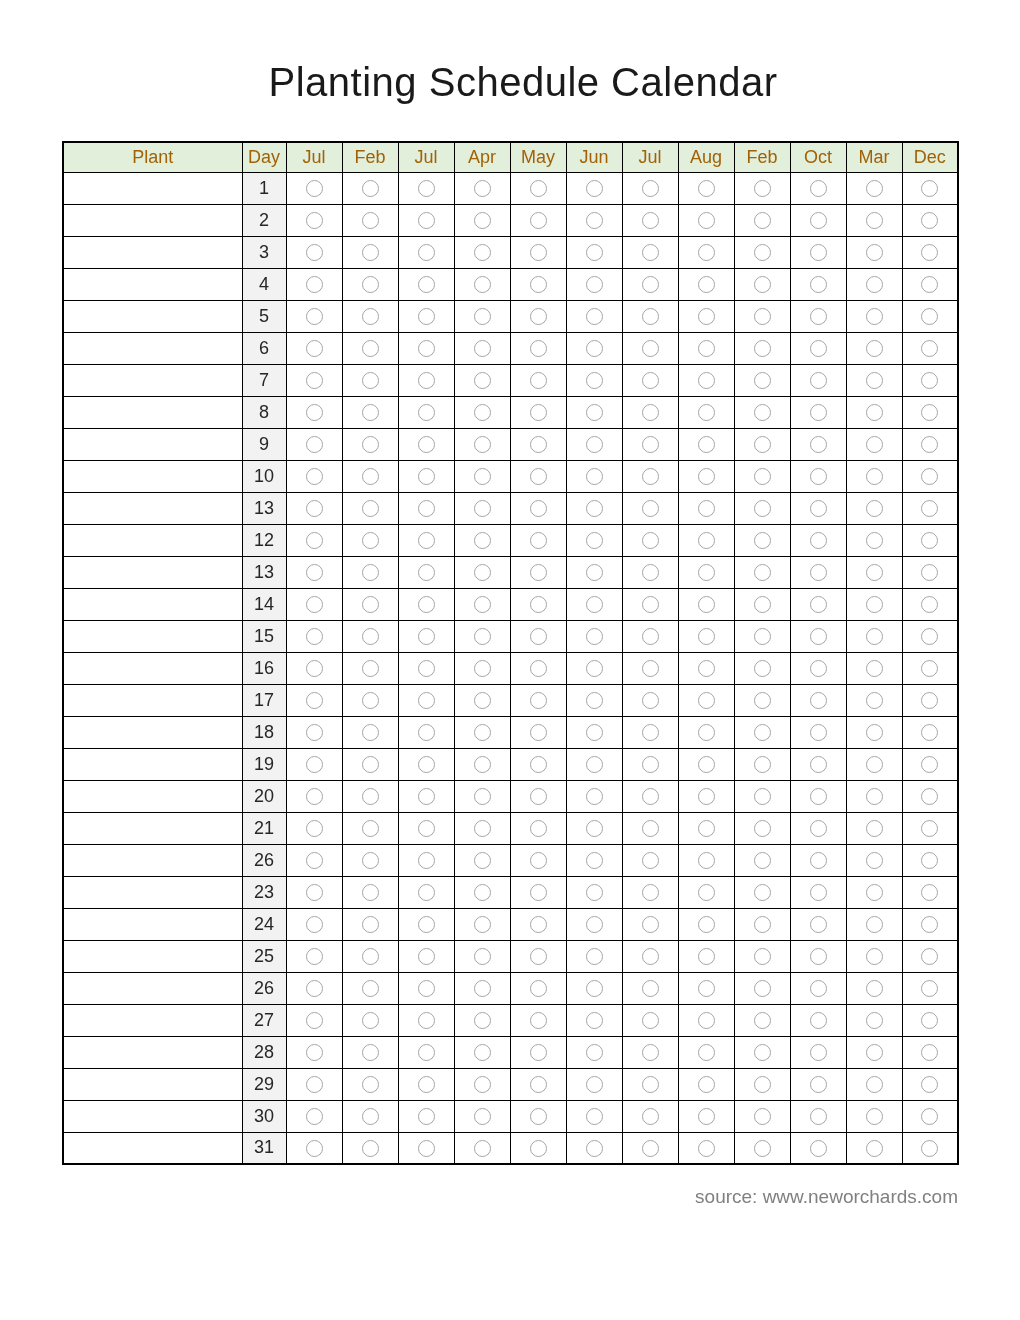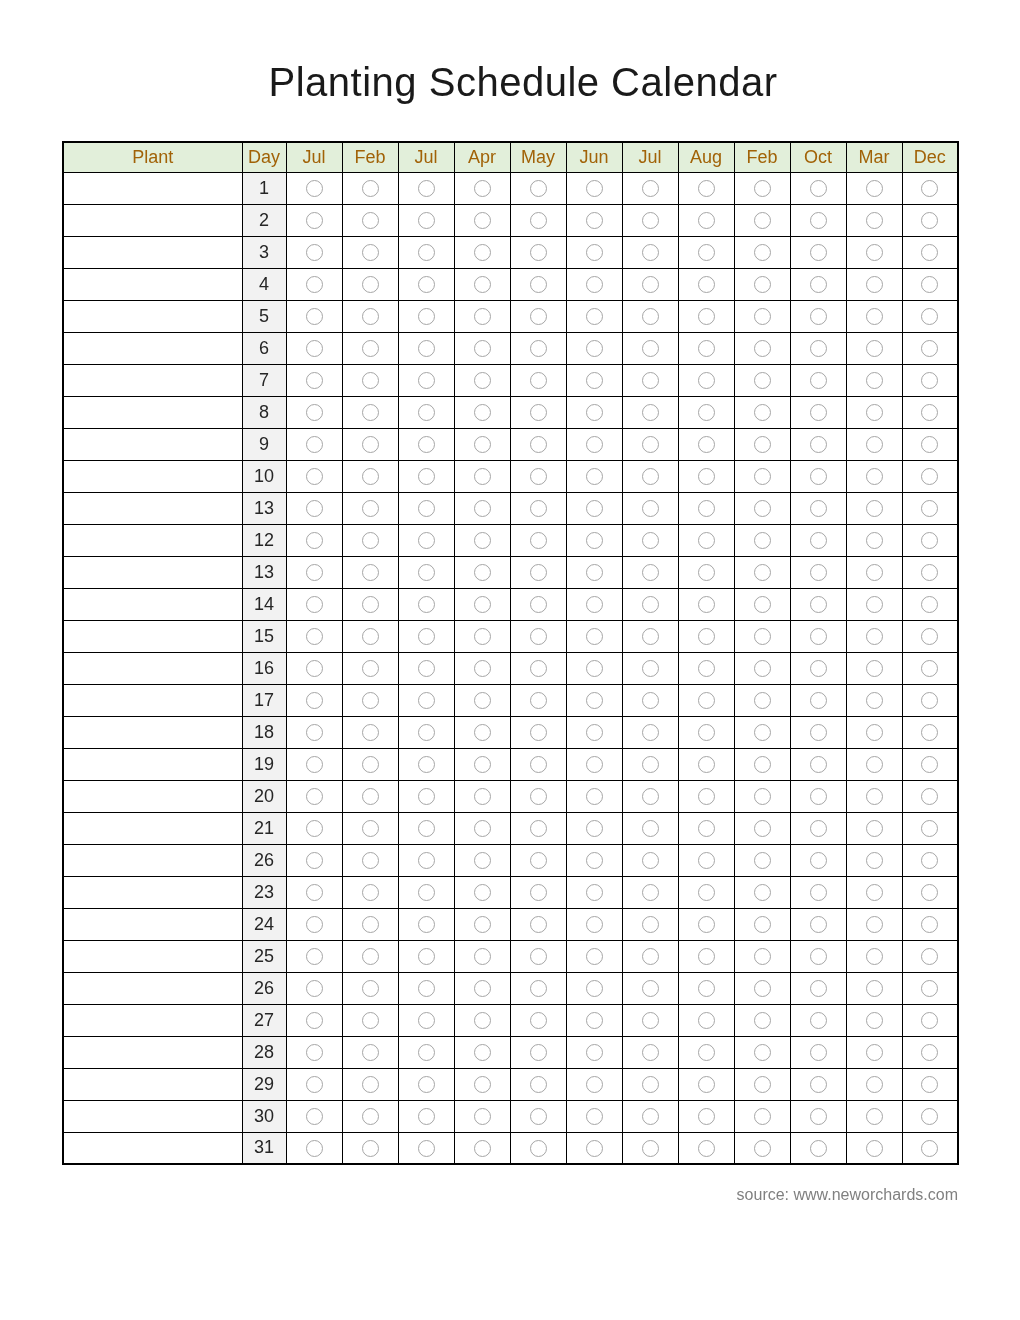--- a/index.html
+++ b/index.html
@@ -63,21 +63,21 @@
     height: 17px;
     border: 1.5px solid var(--circle-stroke, #a6a6a6);
     border-radius: 50%;
     vertical-align: middle;
     background: #ffffff;
   }
   .source-line {
     position: absolute;
     top: 1186px;
     right: 62px;
-    font-size: 16px;
+    font-size: 19px;
     color: var(--footer-text, #808080);
   }
 </style>
 </head>
 <body>
 
 <h1 class="page-title">Planting Schedule Calendar</h1>
 
 <div class="table-wrap">
   <table class="schedule">

